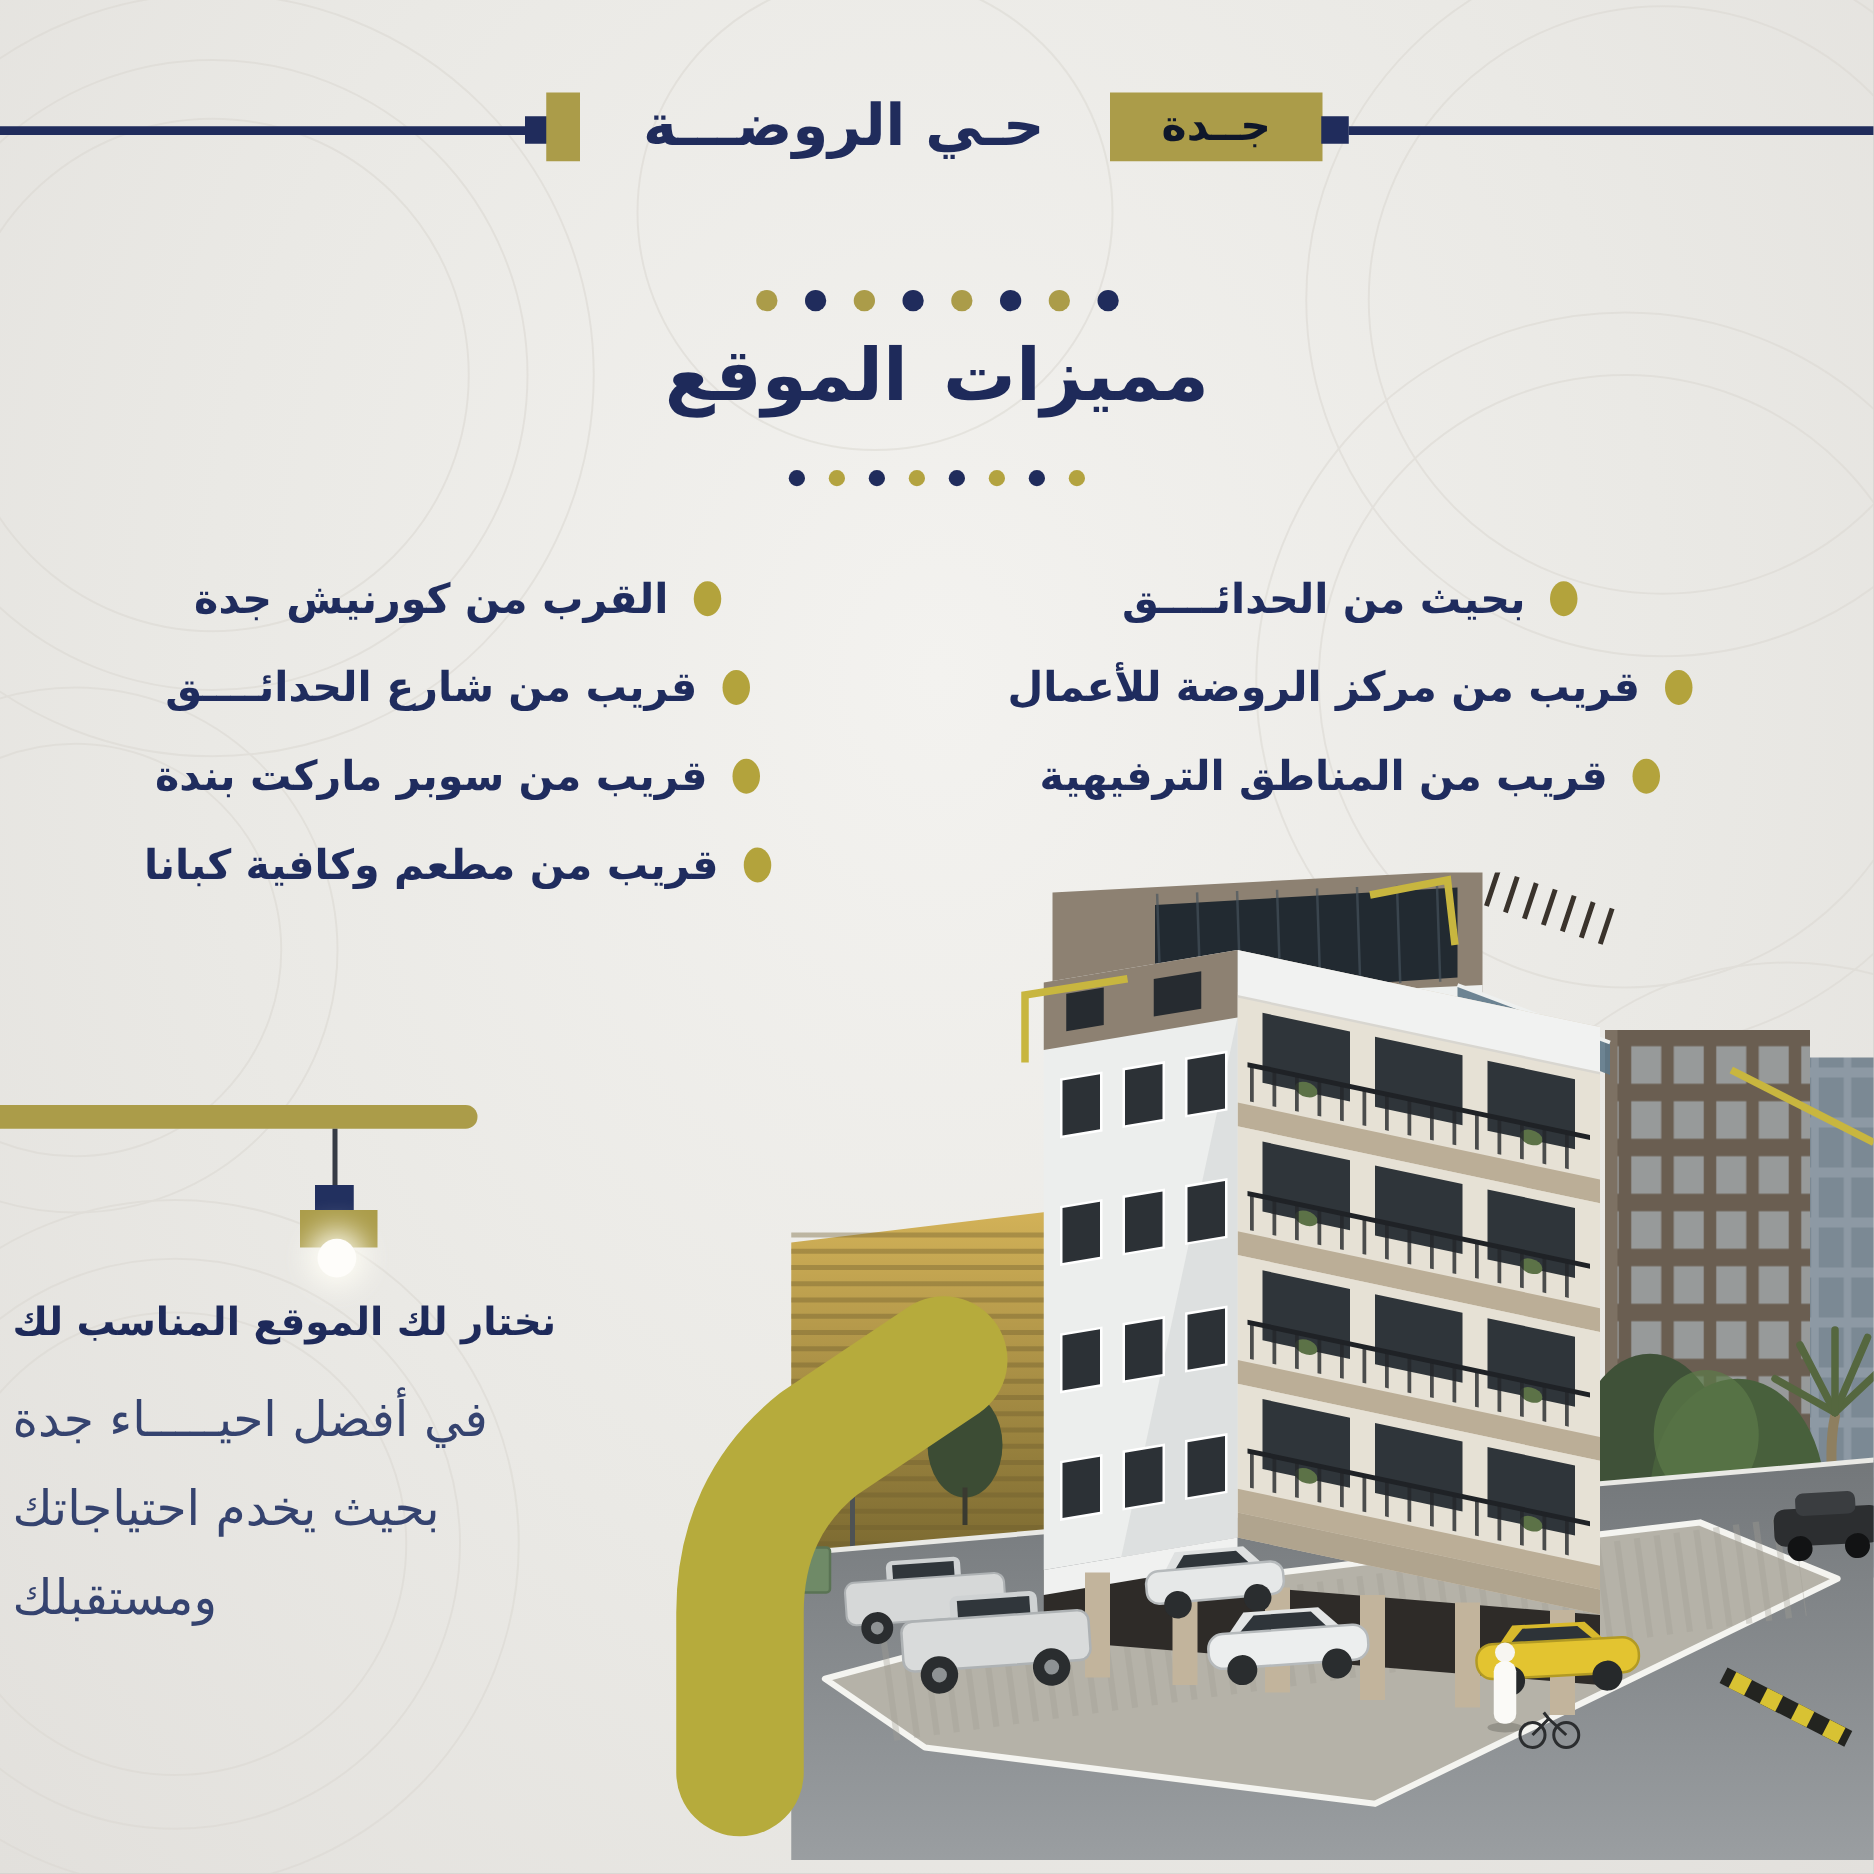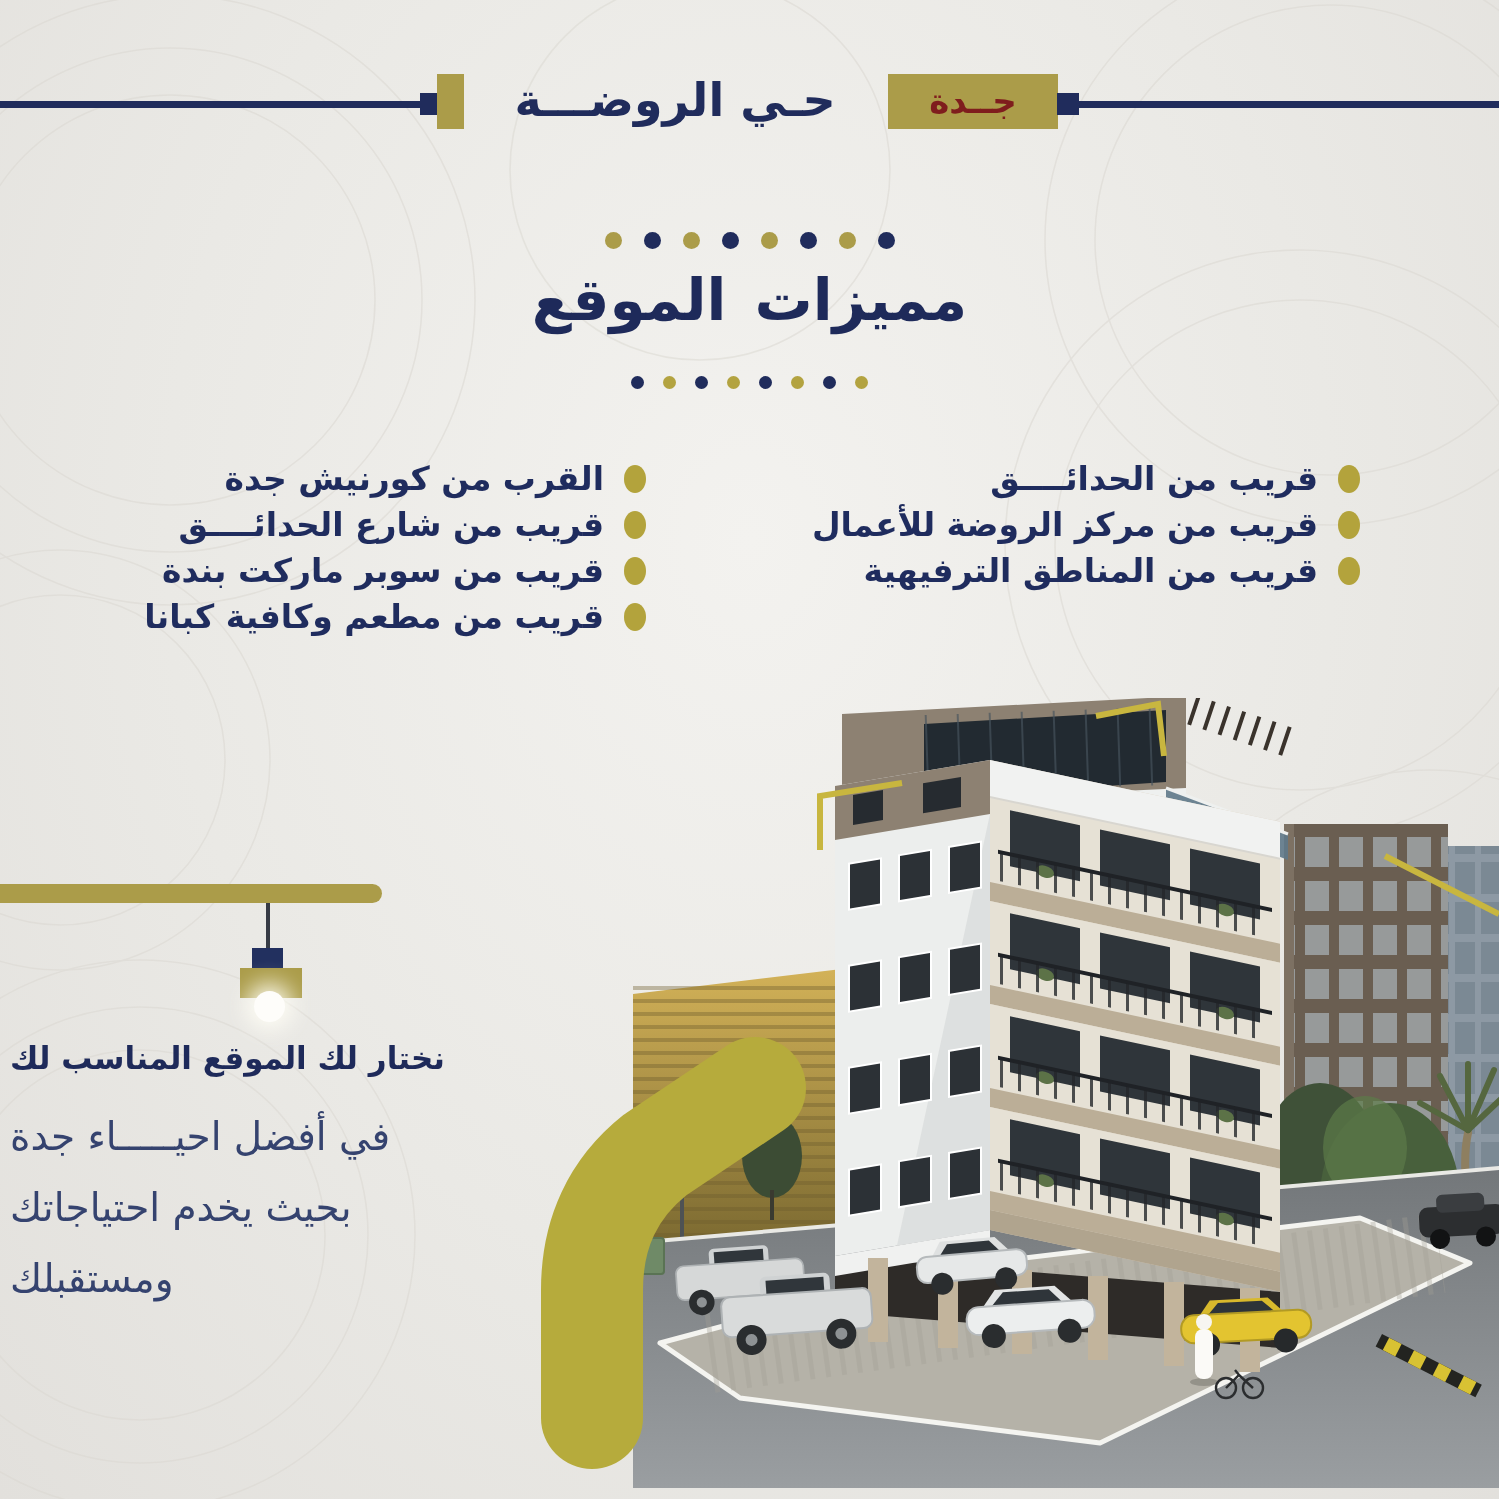--- a/index.html
+++ b/index.html
@@ -11,37 +11,37 @@
   
   .hline{position:absolute;top:101px;height:7px;background:#202c5c;}
   .hline.left{left:0;width:423px;}
   .hline.right{left:1079px;width:420px;}
   .hsq{position:absolute;top:93px;width:22px;height:22px;background:#202c5c;}
   .hsq.left{left:420px;} .hsq.right{left:1057px;}
   .gold-tab{position:absolute;left:437px;top:74px;width:27px;height:55px;background:#ab9c49;}
   .district{position:absolute;left:460px;top:66px;width:430px;height:68px;line-height:68px;
     text-align:center;font-size:46px;font-weight:bold;color:#202c5c;direction:rtl;}
   .city-badge{position:absolute;left:888px;top:74px;width:170px;height:55px;line-height:55px;
-    background:#ab9c49;color:#7f1d1d;text-align:center;font-size:34px;font-weight:bold;direction:rtl;}
+    background:#ab9c49;color:#0f172a;text-align:center;font-size:34px;font-weight:bold;direction:rtl;}
   
   .dots{position:absolute;left:0;right:0;display:flex;justify-content:center;}
   .dot{border-radius:50%;}
   .dots-top{top:232px;gap:22px;}
   .dots-top .dot{width:17px;height:17px;}
   .dots-top .dot:nth-child(odd){background:#ab9c49;}
   .dots-top .dot:nth-child(even){background:#202c5c;}
   .dots-bottom{top:376px;gap:19px;}
   .dots-bottom .dot{width:13px;height:13px;}
   .dots-bottom .dot:nth-child(odd){background:#202c5c;}
   .dots-bottom .dot:nth-child(even){background:#b3a340;}
   .page-title{position:absolute;left:0;right:0;top:266px;text-align:center;
     font-size:58px;font-weight:bold;color:#1e2a5a;direction:rtl;word-spacing:8px;}
   
-  .feat-col{position:absolute;top:458px;display:flex;flex-direction:column;gap:5px;
-    direction:rtl;align-items:flex-start;}
+  .feat-col{position:absolute;top:458px;display:flex;flex-direction:column;gap:30px;
+    direction:rtl;align-items:center;}
   .feat-col.col-a{right:139px;width:560px;}
   .feat-col.col-b{right:853px;width:560px;}
   .feat-item{display:flex;align-items:center;gap:20px;height:41px;direction:rtl;}
   .feat-bullet{width:22px;height:28px;border-radius:50%;background:#b3a33c;flex:0 0 auto;}
   .feat-text{font-size:33px;font-weight:bold;color:#1f2c5e;white-space:nowrap;}
   
   .lamp-bar{position:absolute;left:0;top:884px;width:382px;height:19px;background:#ab9c49;
     border-radius:0 10px 10px 0;}
   .lamp-wire{position:absolute;left:266px;top:903px;width:4px;height:47px;background:#363b45;}
   .lamp-plug{position:absolute;left:252px;top:948px;width:31px;height:21px;background:#22305f;}
@@ -107,21 +107,21 @@
       <span class="dot"></span>
     <span class="dot"></span>
       <span class="dot"></span>
       <span class="dot"></span>
       <span class="dot"></span>
   </div>
 
   <div class="feat-col col-a">
     <div class="feat-item">
       <span class="feat-bullet"></span>
-      <span class="feat-text">قريب من الحدائــــق</span>
+      <span class="feat-text">بحيث من الحدائــــق</span>
     </div>
     <div class="feat-item">
       <span class="feat-bullet"></span>
       <span class="feat-text">قريب من مركز الروضة للأعمال</span>
     </div>
     <div class="feat-item">
       <span class="feat-bullet"></span>
       <span class="feat-text">قريب من المناطق الترفيهية</span>
     </div>
   </div>

